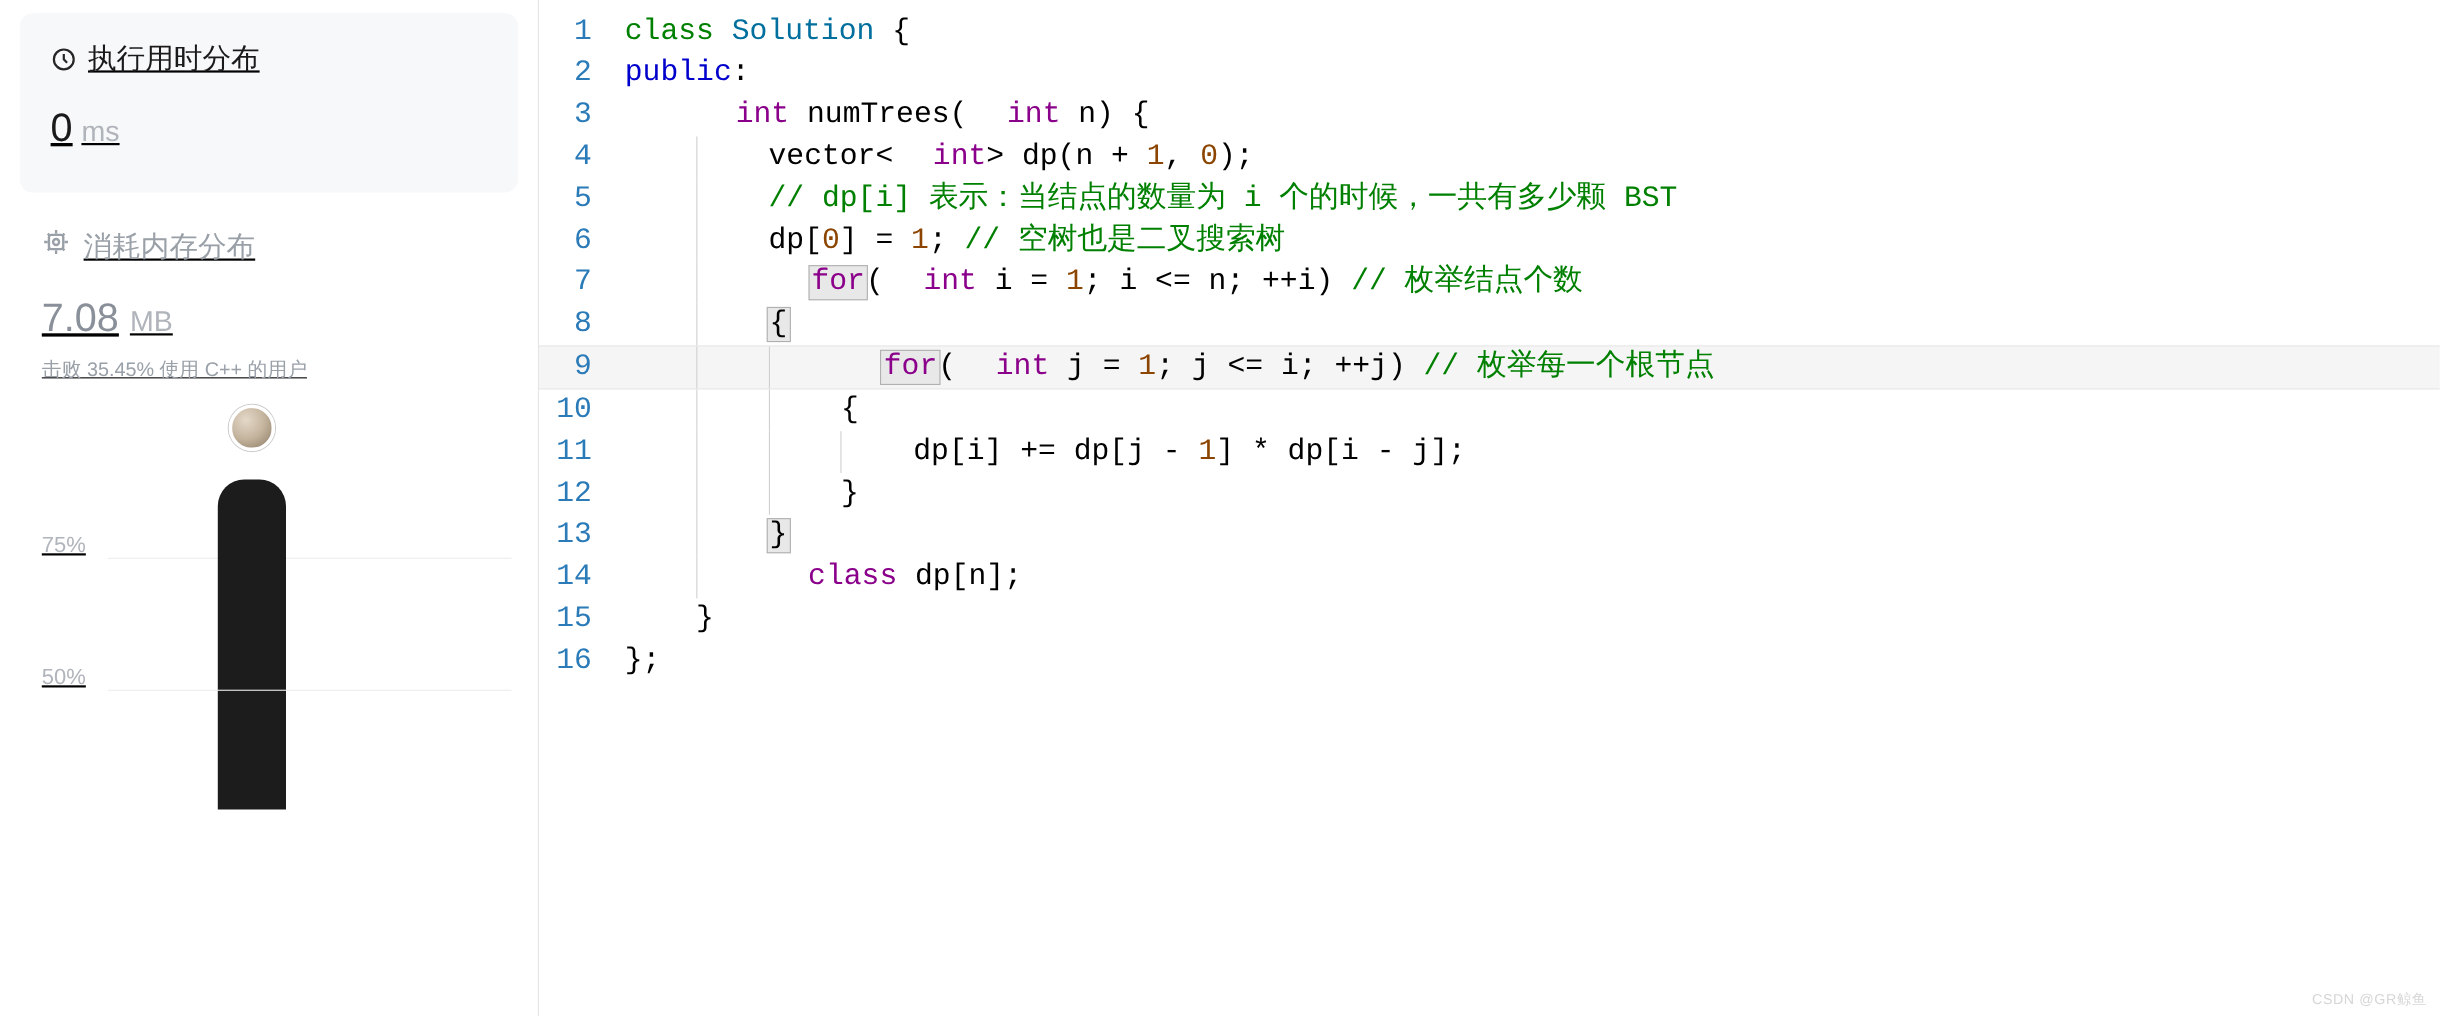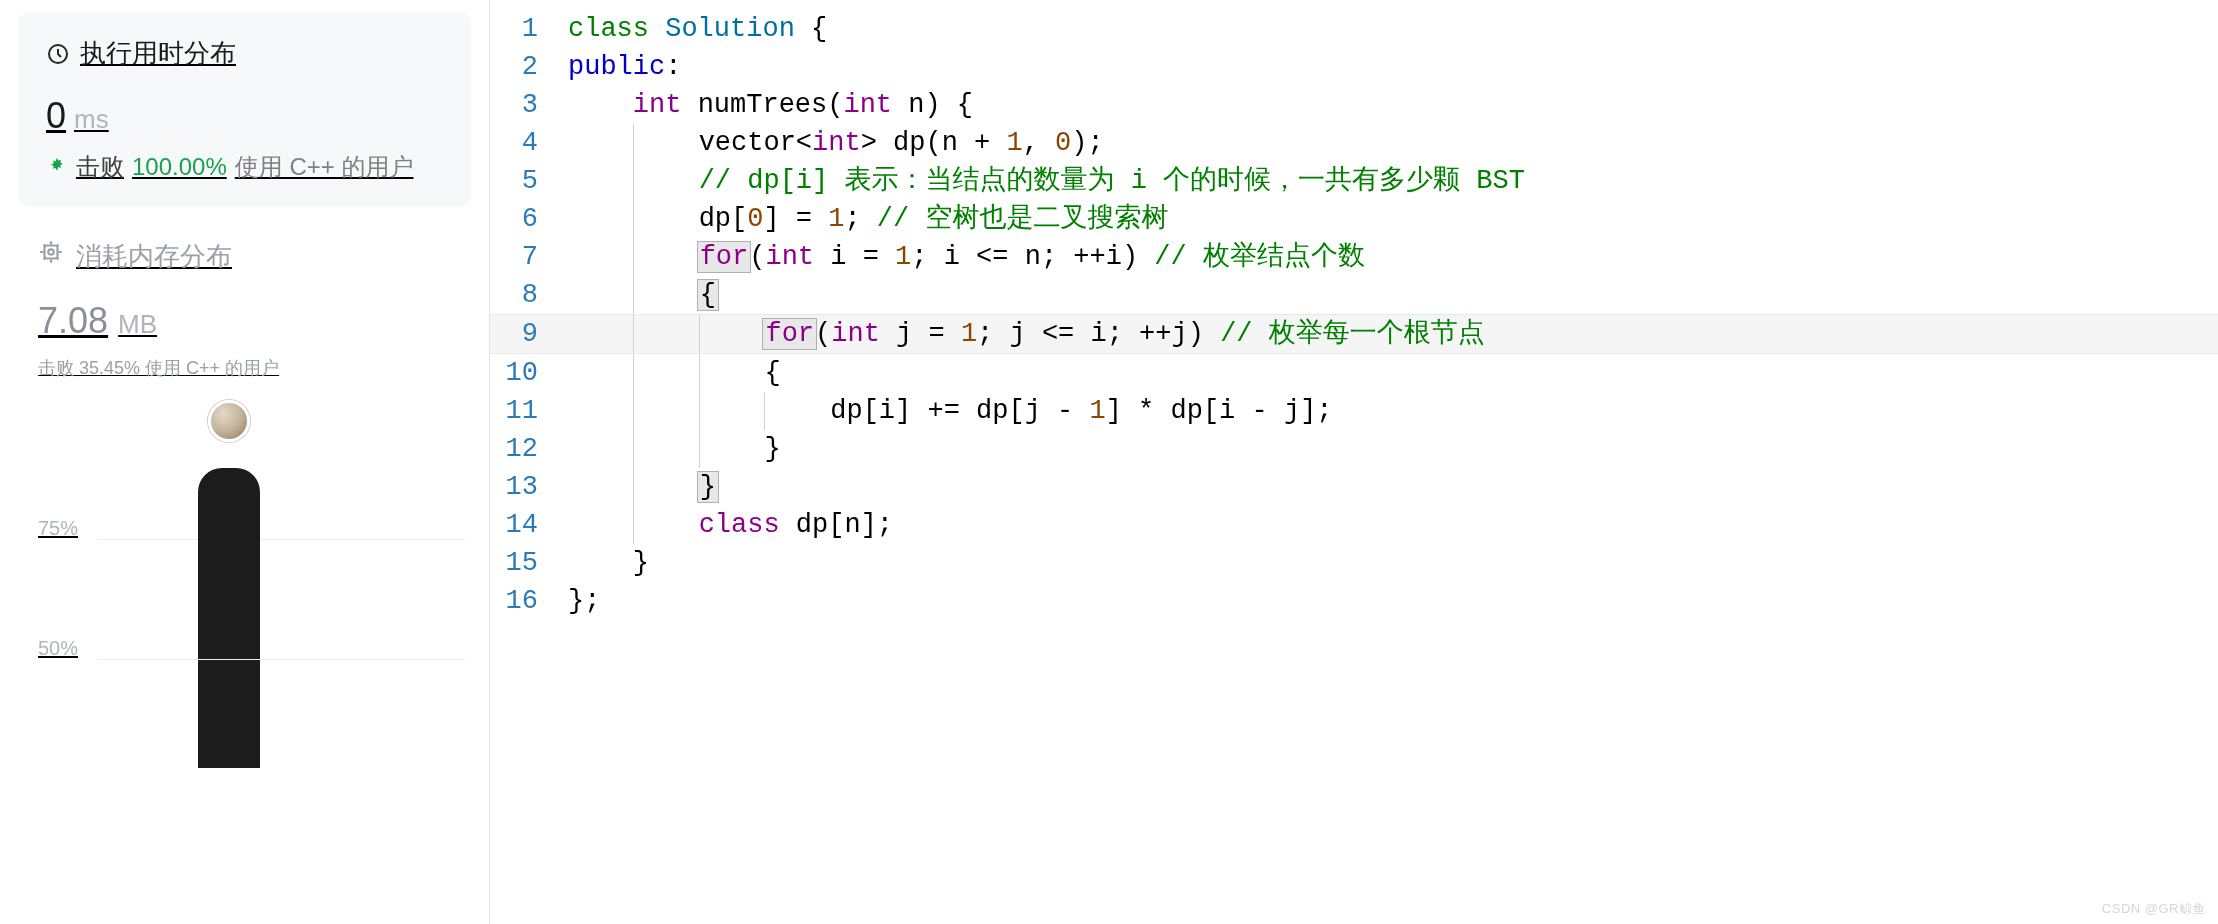--- a/index.html
+++ b/index.html
@@ -162,21 +162,21 @@
     }
     .bracket-hl {
       border: 1px solid #b0b0b0;
       background: #e8e8e8;
       padding: 0 2px;
       margin: 0 -2px;
     }
     .k-class { color: #008000; }
     .k-type { color: #006f9e; }
     .k-access { color: #0000cc; }
-    .k-keyword { color: #8b008b; }
+    .k-keyword { color: #8b008b; margin-left: 36px; }
     .k-func { color: #000; }
     .k-num { color: #8b4500; }
     .k-comment { color: #008000; }
     .k-op { color: #000; }
     .indent-guide {
       border-left: 1px solid #d0d0d0;
       padding-left: 0;
       display: inline-block;
       height: 38px;
       vertical-align: top;
@@ -198,28 +198,20 @@
     <div class="stat-header">
       <svg class="clock-icon" viewBox="0 0 24 24" fill="none" stroke="#262626" stroke-width="2">
           <circle cx="12" cy="12" r="9"></circle>
           <path d="M12 7v5l3 3"></path>
         </svg>
       <span class="stat-title">执行用时分布</span>
     </div>
     <div class="stat-value-row">
       <span class="stat-value-big">0</span>
       <span class="stat-unit">ms</span>
-    </div>
-    <div class="beat-row">
-      <svg class="clap-icon" viewBox="0 0 24 24" fill="#16a34a">
-          <path d="M12 2l1.5 3 3-1-1 3 3 1.5-3 1.5 1 3-3-1L12 16l-1.5-3-3 1 1-3L5.5 9.5 8.5 8l-1-3 3 1z"></path>
-        </svg>
-      <span class="beat-label">击败</span>
-      <span class="beat-percent">100.00%</span>
-      <span class="beat-suffix">使用 C++ 的用户</span>
     </div>
   </div>
 
   <div class="mem-section">
     <div class="mem-header">
       <svg class="chip-icon" viewBox="0 0 24 24" fill="none" stroke="#9aa0a8" stroke-width="2">
           <rect x="6" y="6" width="12" height="12" rx="2"></rect>
           <circle cx="12" cy="12" r="2.5"></circle>
           <path d="M12 2v3M12 19v3M2 12h3M19 12h3M5 5l2 2M17 17l2 2M5 19l2-2M17 7l2-2"></path>
         </svg>

